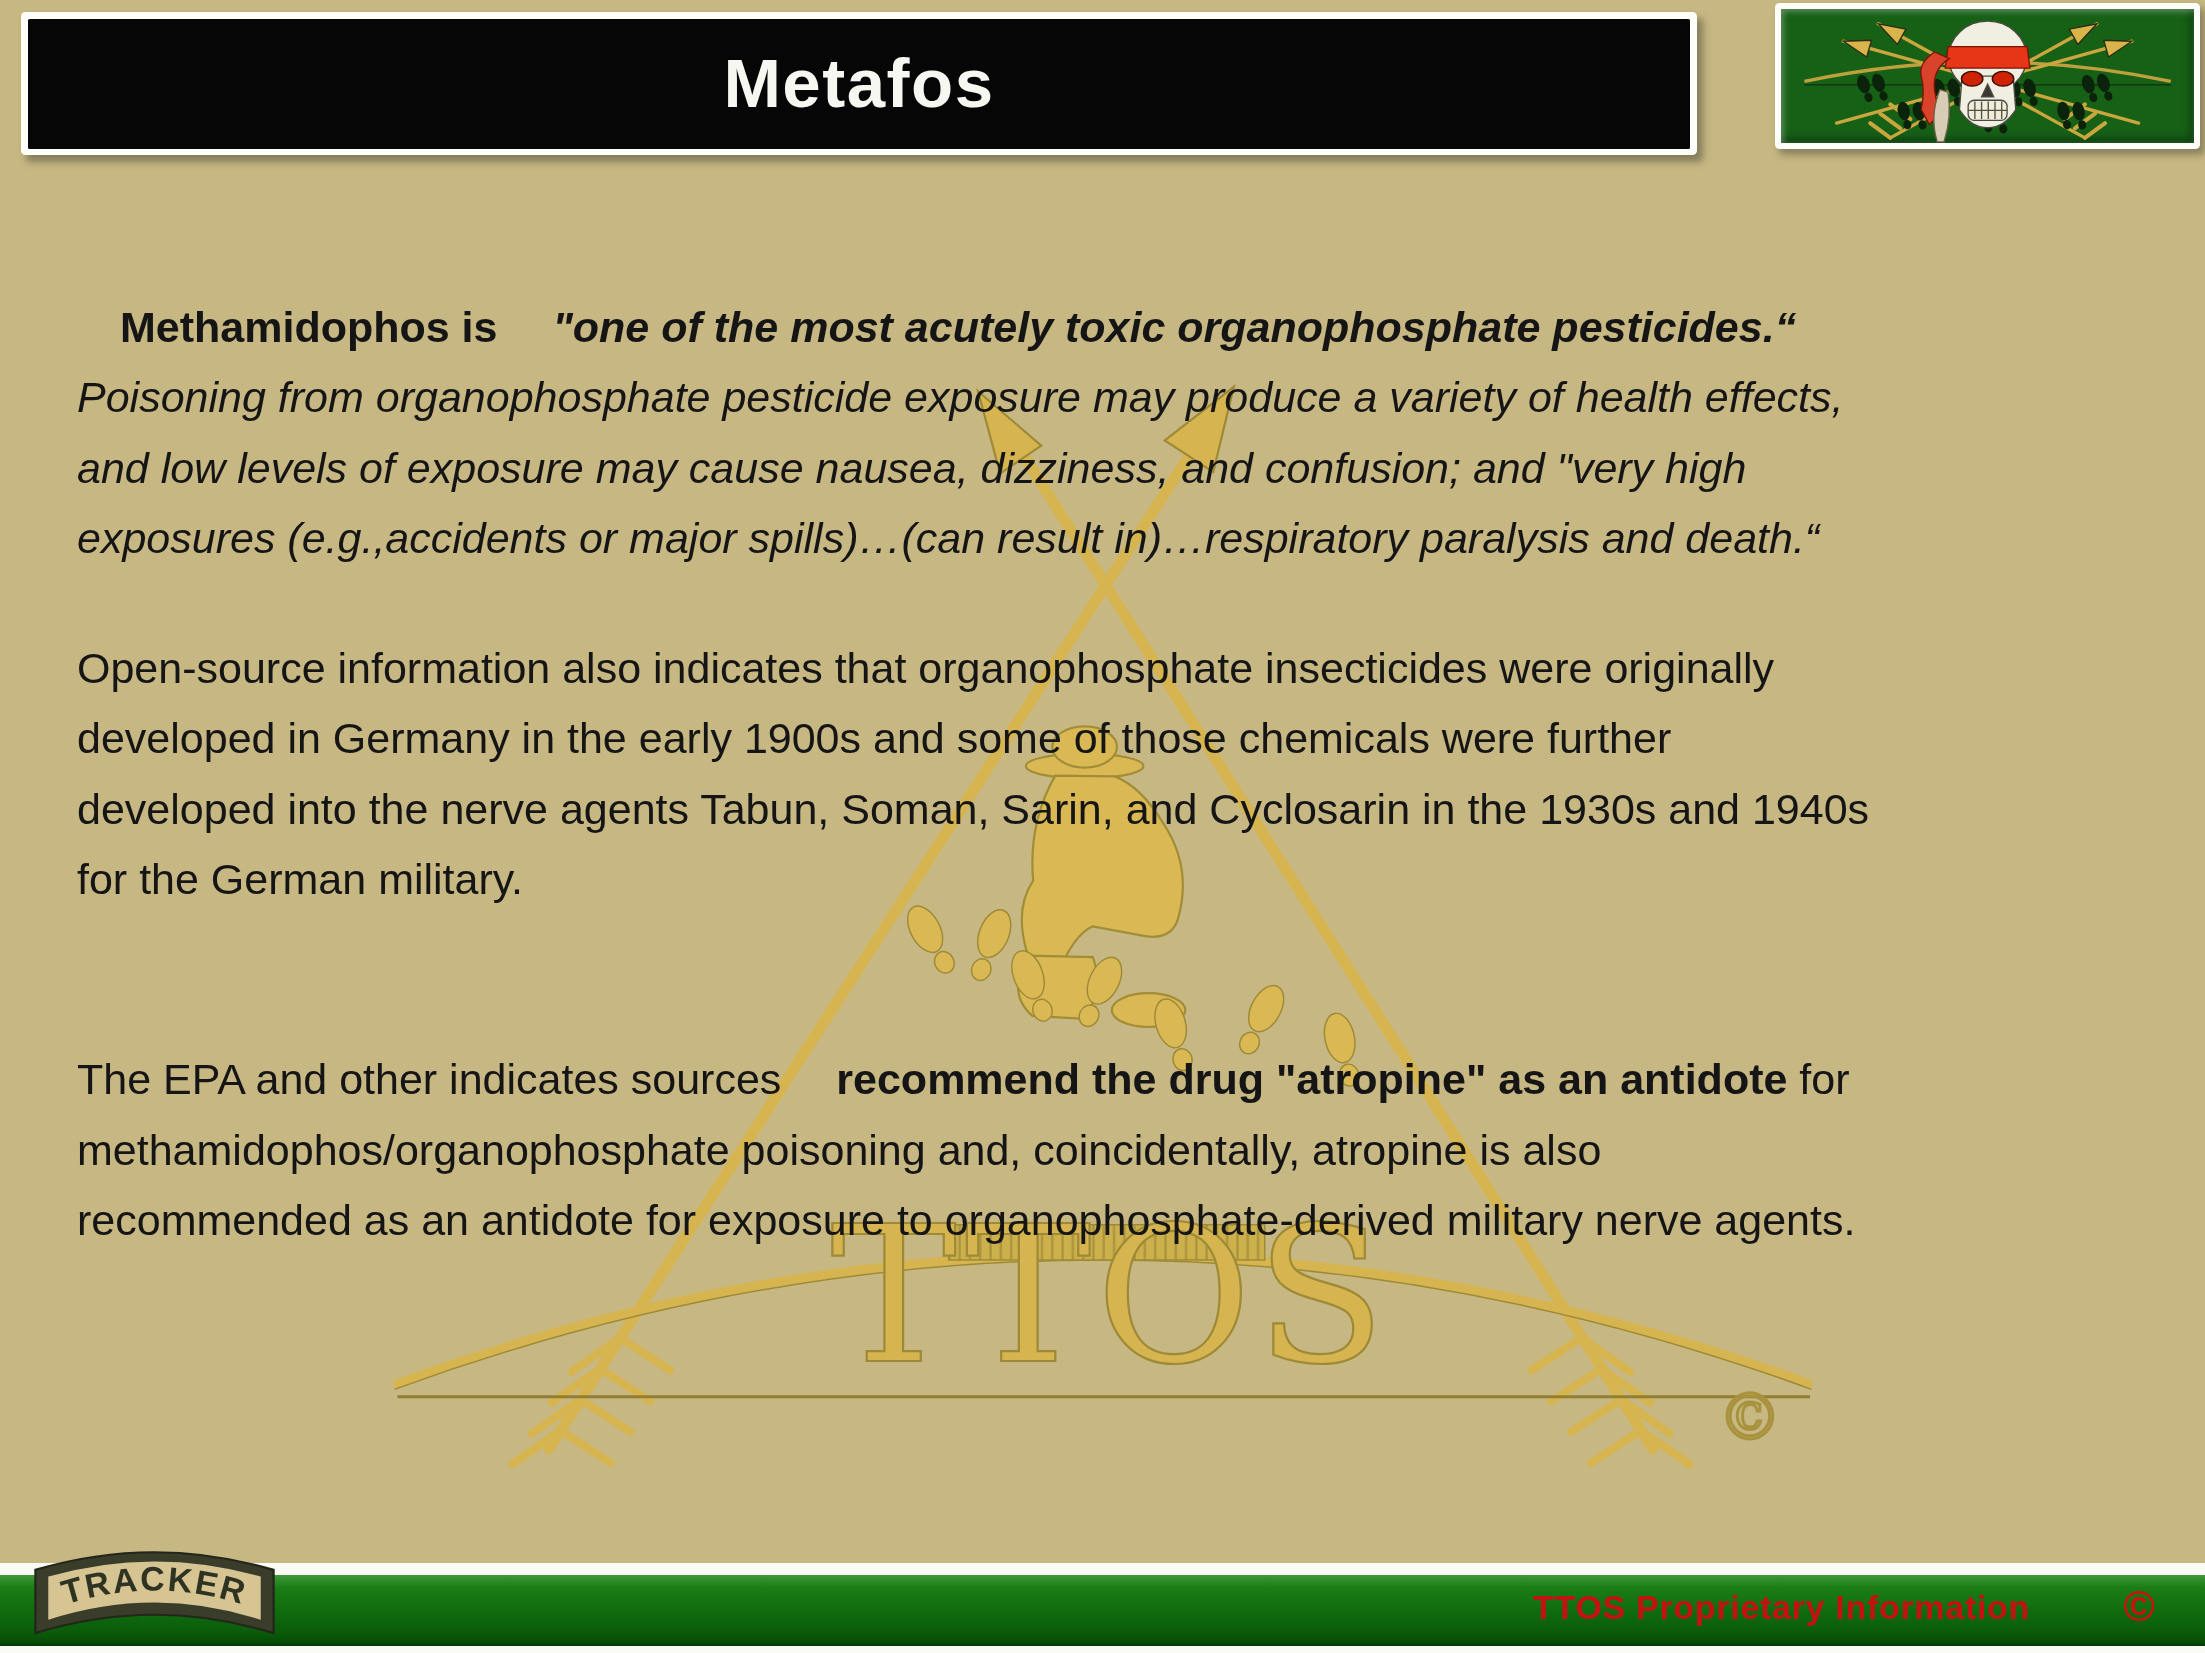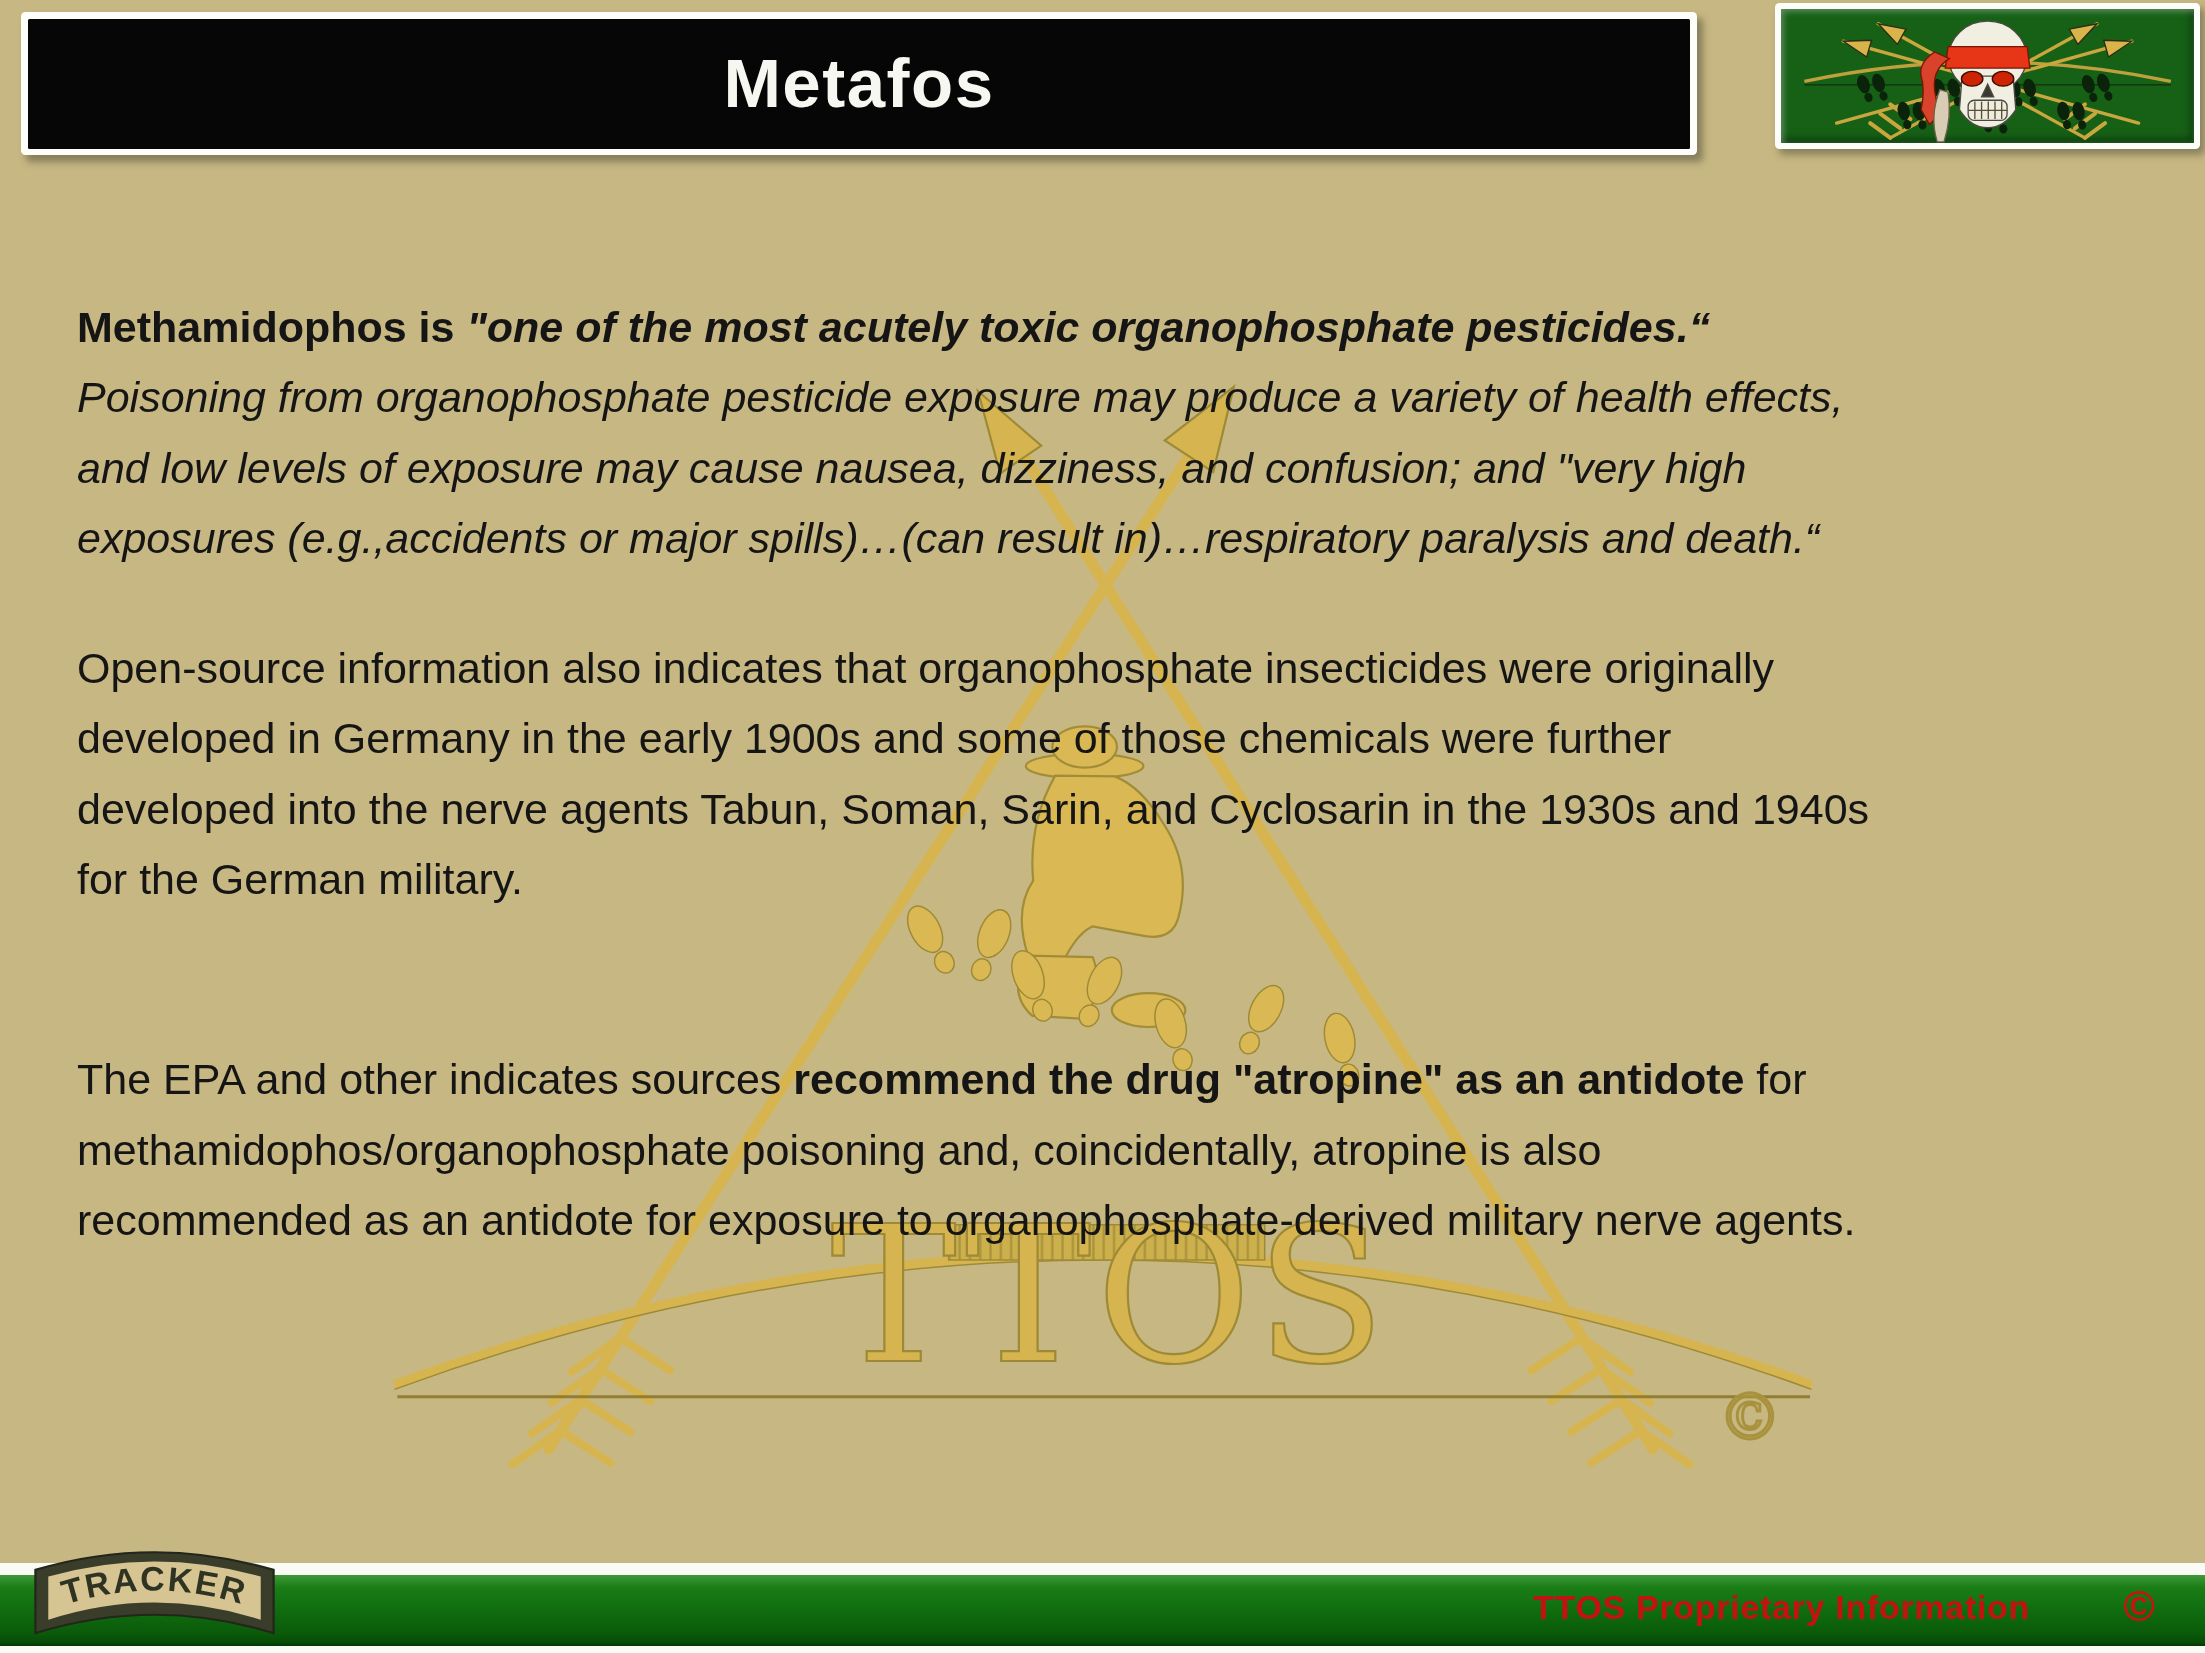--- a/index.html
+++ b/index.html
@@ -33,21 +33,21 @@
   }
   .logo-inner svg{width:100%;height:100%;display:block;}
   
   .watermark{position:absolute;left:368px;top:353px;width:1470px;height:1176px;opacity:.95;}
   
   .content{
     position:absolute;left:77px;top:221px;width:2117px;
     color:#151515;font-size:43px;line-height:1.64;
   }
   .para{white-space:pre-line;margin:0 0 59px 0;}
-  .bold{font-weight:bold;}
+  .bold{font-weight:bold;margin-left:43px;}
   .italic{font-style:italic;}
   
   .footer-band{position:absolute;left:0;top:1563px;width:2205px;height:91px;background:#fbfbf6;}
   .footer-bar{
     position:absolute;left:0;top:1575px;width:2205px;height:71px;
     background:linear-gradient(180deg,#3f9a38 0%, #1a7d16 18%, #0f6b0e 55%, #0a5a0a 85%, #064806 100%);
     border-bottom:2.2px solid #053c05;box-sizing:border-box;
   }
   .footer-text{
     position:absolute;left:0;top:1588px;width:2030px;text-align:right;

